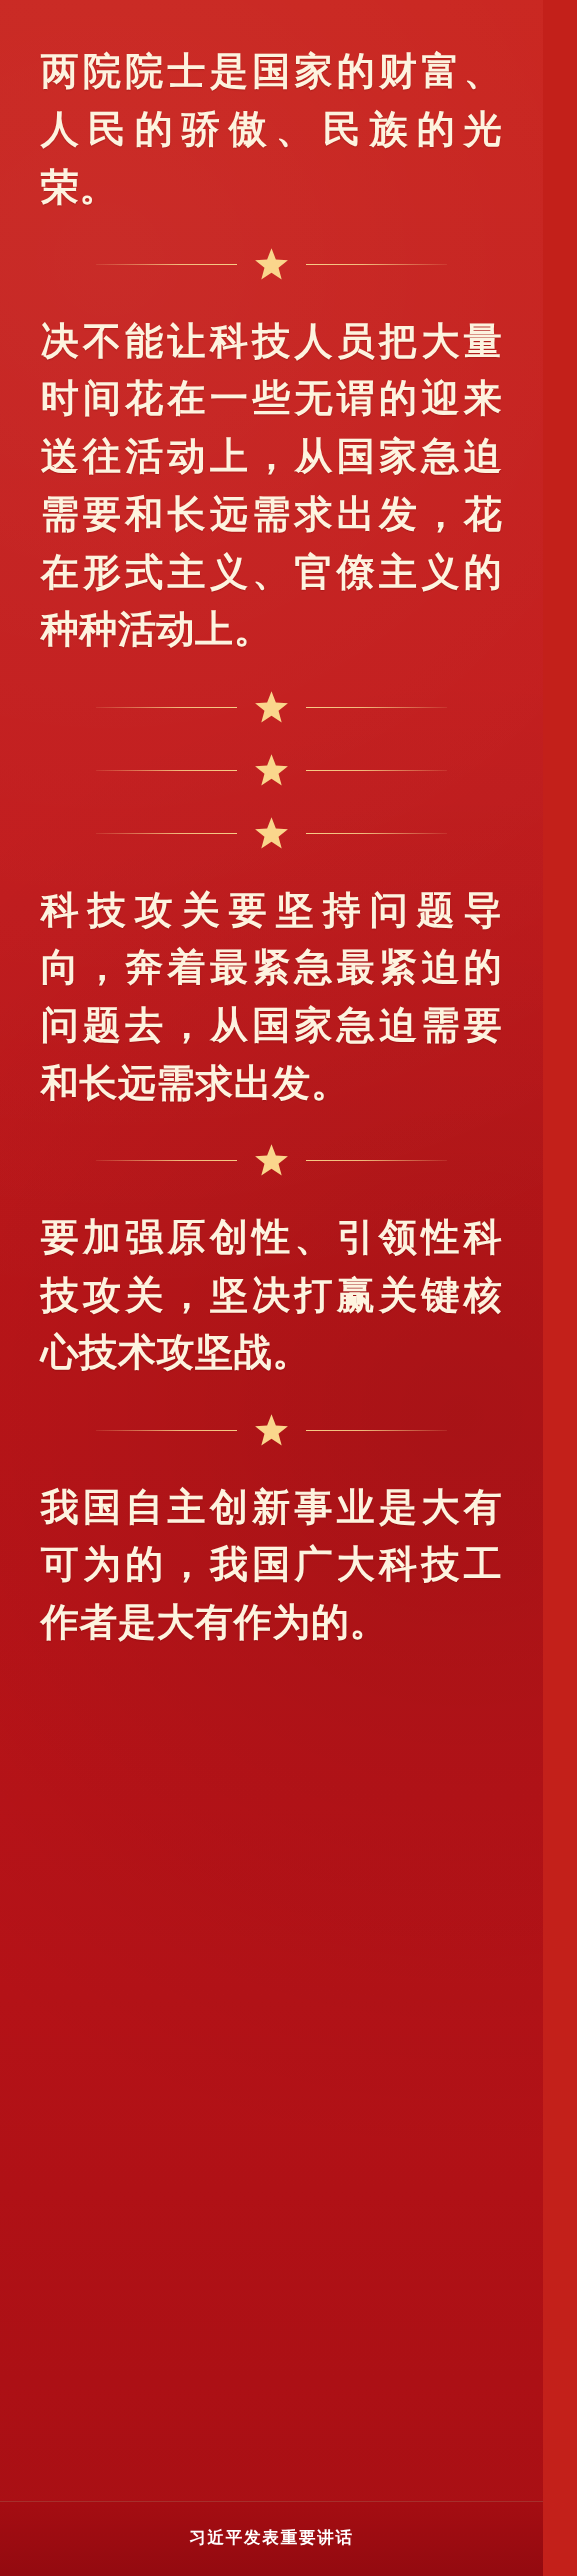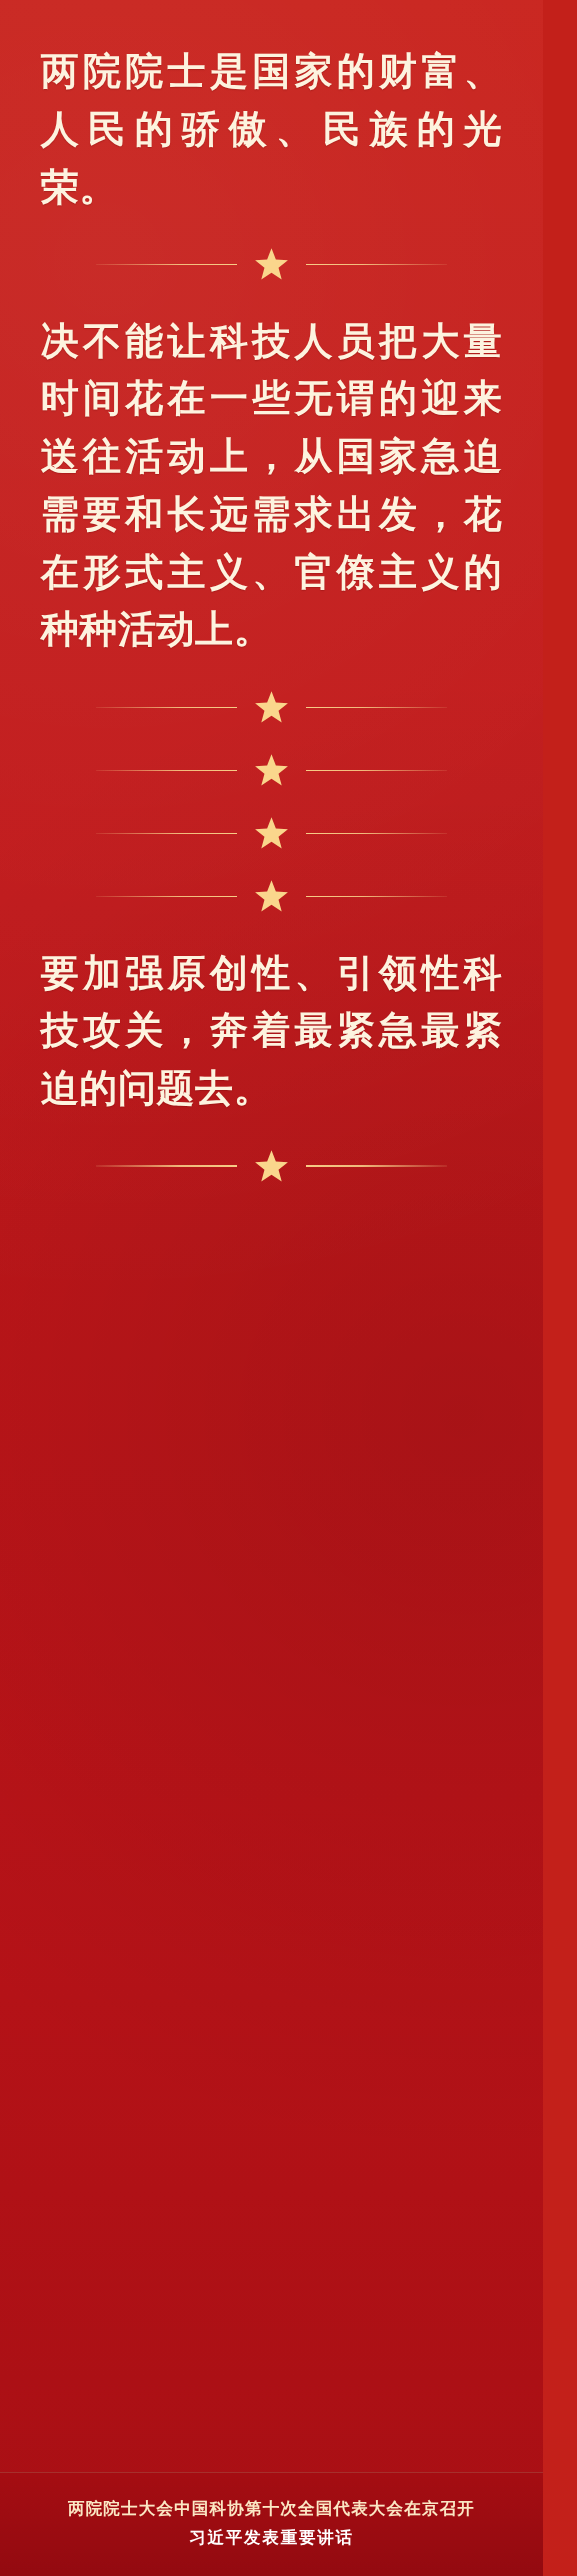--- a/index.html
+++ b/index.html
@@ -130,40 +130,41 @@
 
 
     <div class="divider">
       <span class="line"></span>
       <svg class="star" viewBox="0 0 100 100">
         <polygon points="50,6 61.8,36.4 94.4,38.2 69,58.8 77.6,90.4 50,72.6 22.4,90.4 31,58.8 5.6,38.2 38.2,36.4" fill="#fad68c"></polygon>
       </svg>
       <span class="line right"></span>
     </div>
 
+    <div class="quote">科技攻关要坚持问题导向，奔着最紧急最紧迫的问题去，从国家急迫需要和长远需求出发。</div>
 
     <div class="divider">
       <span class="line"></span>
       <svg class="star" viewBox="0 0 100 100">
         <polygon points="50,6 61.8,36.4 94.4,38.2 69,58.8 77.6,90.4 50,72.6 22.4,90.4 31,58.8 5.6,38.2 38.2,36.4" fill="#fad68c"></polygon>
       </svg>
       <span class="line right"></span>
     </div>
 
-    <div class="quote">要加强原创性、引领性科技攻关，奔着最紧急最紧迫的问题去。</div>
+    <div class="quote">要加强原创性、引领性科技攻关，坚决打赢关键核心技术攻坚战。</div>
 
     <div class="divider">
       <span class="line"></span>
       <svg class="star" viewBox="0 0 100 100">
         <polygon points="50,6 61.8,36.4 94.4,38.2 69,58.8 77.6,90.4 50,72.6 22.4,90.4 31,58.8 5.6,38.2 38.2,36.4" fill="#fad68c"></polygon>
       </svg>
       <span class="line right"></span>
     </div>
 
+    <div class="quote">我国自主创新事业是大有可为的，我国广大科技工作者是大有作为的。</div>
 
   </div>
 
   <div class="footer">
-    <div class="footer-line">两院院士大会中国科协第十次全国代表大会在京召开</div>
     <div class="footer-line second">习近平发表重要讲话</div>
   </div>
 </div>
 
 
 </body></html>

